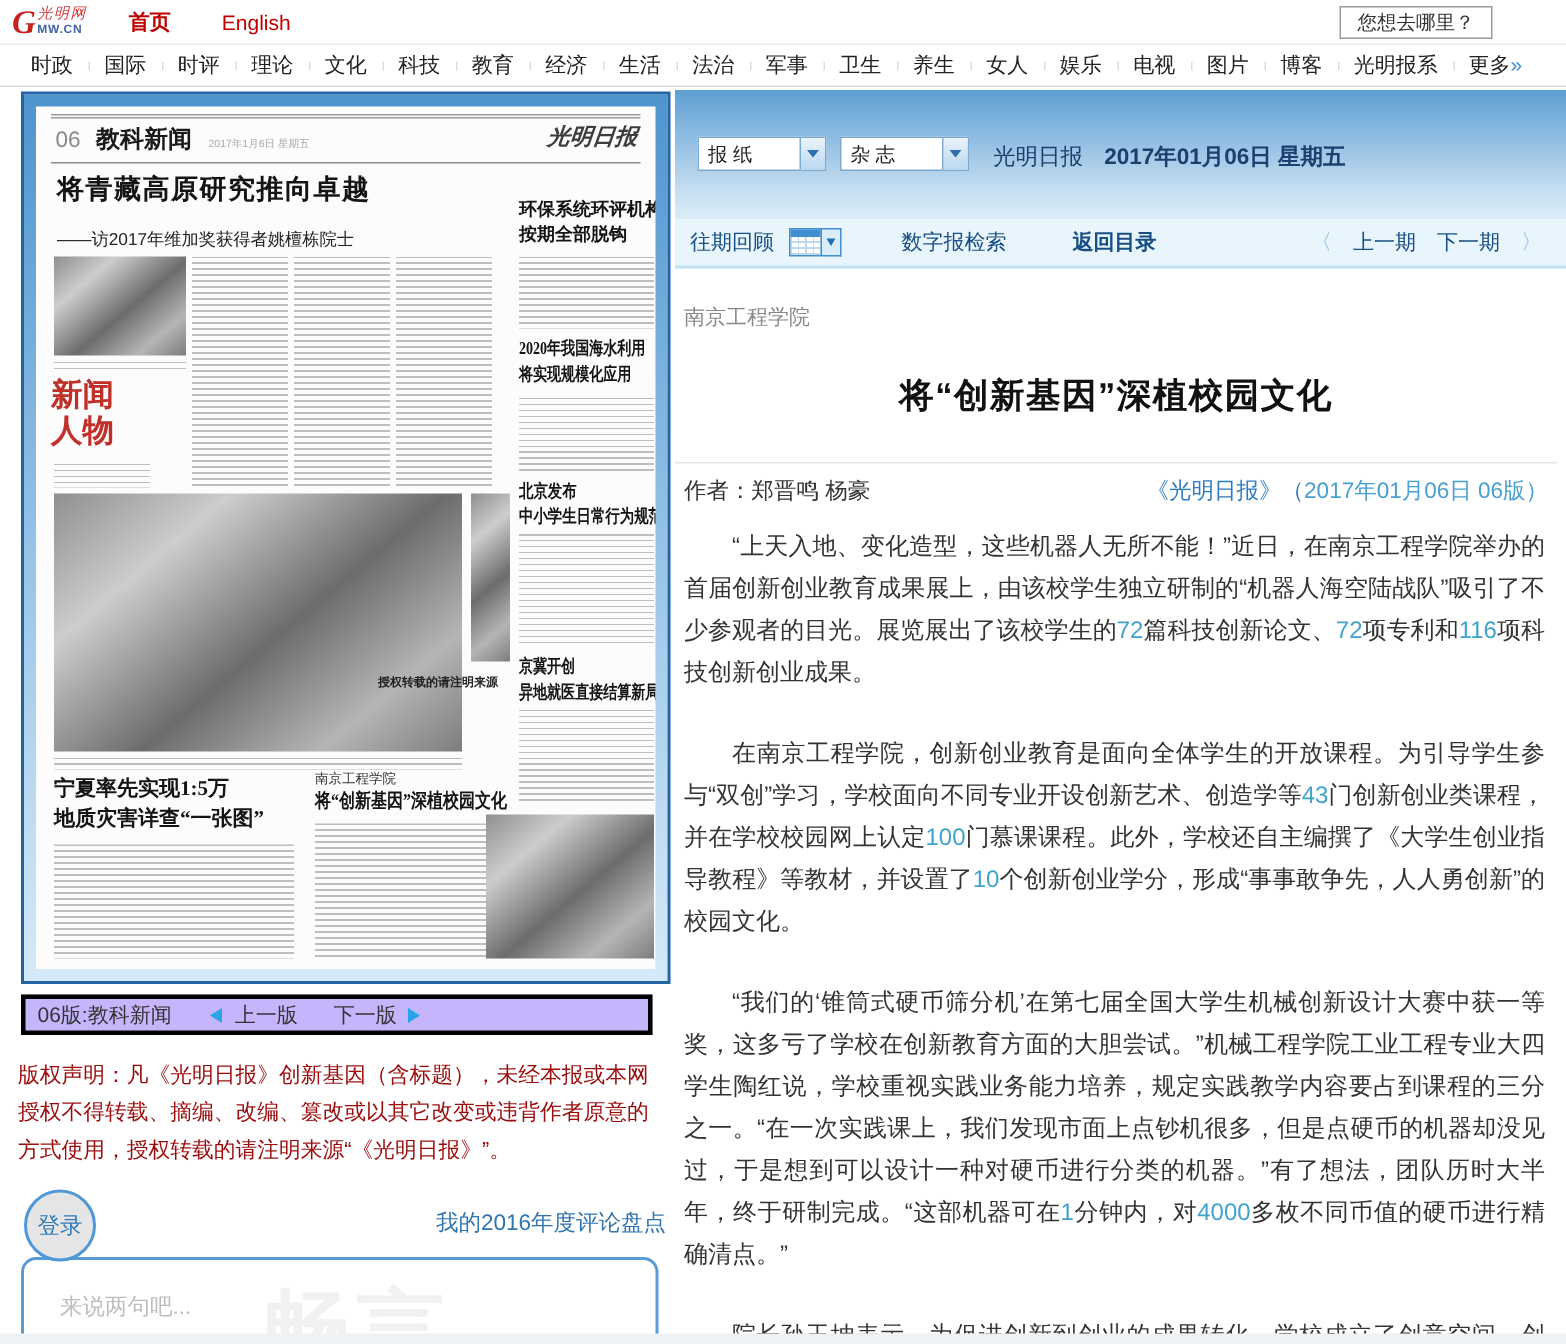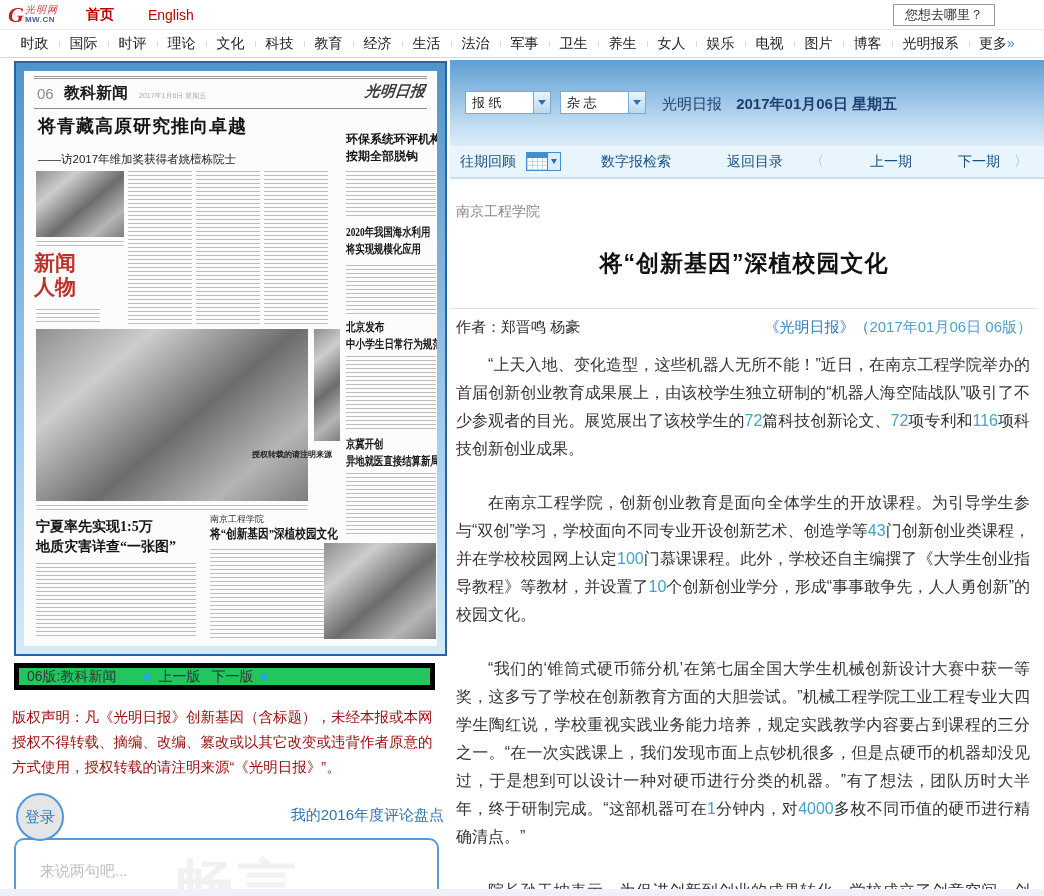--- a/index.html
+++ b/index.html
@@ -63,22 +63,22 @@
   .np-sim-r4 { left:322px; top:402px; width:90px; height:62px; }
   .np-photo2 { left:12px; top:258px; width:272px; height:172px; }
   .np-photo3 { left:290px; top:258px; width:26px; height:112px; }
   .np-cap { left:228px; top:378px; font-size:8px; font-weight:bold; color:#222; }
   .np-sim-mid { left:12px; top:434px; width:272px; height:8px; }
   .np-sim-b1 { left:12px; top:492px; width:160px; height:76px; }
   .np-sim-b2 { left:186px; top:478px; width:122px; height:90px; }
   .np-photo4 { left:300px; top:472px; width:112px; height:96px; }
 
   
-  .pagenav-box { position:absolute; left:14px; top:663px; width:421px; height:27px; border:5px solid #000000;
-                 display:flex; align-items:center; font-size:14px; color:#333; background:#22c55e; }
+  .pagenav-box { position:absolute; left:14px; top:663px; width:421px; height:27px; border:3px solid #000000;
+                 display:flex; align-items:center; font-size:14px; color:#333; background:#c4b5fd; }
   .pagenav-label { margin-left:8px; }
   .pagenav-links { display:flex; align-items:center; margin-left:26px; cursor:pointer; }
   .tri { width:0; height:0; display:inline-block; }
   .tri-l { border-right:8px solid #2aa3e8; border-top:5px solid transparent; border-bottom:5px solid transparent; margin-right:4px; }
   .tri-r { border-left:8px solid #2aa3e8; border-top:5px solid transparent; border-bottom:5px solid transparent; margin-left:4px; }
   .pn-txt { margin:0 4px; }
   .copyright { position:absolute; left:12px; top:705px; width:434px; font-size:14.5px; line-height:25px; color:#9b0b0b; }
   .login-btn { position:absolute; left:16px; top:793px; width:48px; height:48px; border:2px solid #4e97d8; border-radius:50%;
                background:#e5e5e5; color:#2e79bd; font-size:15px; display:flex; align-items:center; justify-content:center; z-index:3; cursor:pointer; }
   .summary-link { position:absolute; right:600px; top:806px; font-size:15px; color:#3276b1; cursor:pointer; white-space:nowrap; }
@@ -93,31 +93,31 @@
   .fake-select { position:absolute; top:31px; height:23px; background:#fff; border:1px solid #7ea9cf; display:flex; align-items:center; cursor:pointer; }
   .fs1 { left:15px; width:86px; }
   .fs2 { left:110px; width:86px; }
   .fs-label { font-size:13px; color:#222; margin-left:6px; flex:1; white-space:nowrap; }
   .fs-arrow { width:17px; height:100%; border-left:1px solid #7ea9cf; background:linear-gradient(#eaf4fc,#b9d8ef); display:flex; align-items:center; justify-content:center; }
   .fs-arrow i { width:0; height:0; border-left:4px solid transparent; border-right:4px solid transparent; border-top:5px solid #2c6fae; }
   .toolbar-title { position:absolute; left:212px; top:35px; font-size:15px; color:#1c3f6e; white-space:nowrap; }
   .toolbar-title b { margin-left:10px; }
   .issue-row { position:absolute; left:450px; top:146px; width:594px; height:33px; background:#e9f5fc; border-bottom:2px solid #c3e1f3;
                display:flex; align-items:center; font-size:14px; color:#174e85; }
-  .ir-link { cursor:pointer; white-space:nowrap;margin-left:32px; }
+  .ir-link { cursor:pointer; white-space:nowrap; }
   .ir-archive { margin-left:10px; }
   .cal-wrap { display:flex; margin-left:10px; height:19px; cursor:pointer; }
   .cal { width:22px; height:19px; border:1px solid #3f8fd2; background:
          linear-gradient(#3f8fd2 0 5px, transparent 5px),
          repeating-linear-gradient(to right,#bcd9ef 0 1px,transparent 1px 5px),
          repeating-linear-gradient(to bottom,#bcd9ef 0 1px,transparent 1px 4px); background-color:#fff; }
   .cal-btn { width:13px; height:19px; border:1px solid #3f8fd2; border-left:none; background:#d9edfb; display:flex; align-items:center; justify-content:center; }
   .cal-btn i { width:0; height:0; border-left:3.5px solid transparent; border-right:3.5px solid transparent; border-top:5px solid #1f6fb5; }
   .ir-digital { margin-left:40px; }
-  .ir-back { margin-left:56px; }
+  .ir-back { margin-left:44px;font-weight:bold; }
   .issue-right { margin-left:auto; margin-right:16px; display:flex; align-items:center; gap:14px; }
   .bracket { color:#7fb5e0; font-size:14px; }
 
   
   .article { position:absolute; left:450px; top:179px; width:588px; }
   .art-kicker { margin:24px 0 0 6px; font-size:14px; color:#888; }
   .art-title { margin-top:27px; text-align:center; font-size:23px; font-weight:bold; color:#111; letter-spacing:1px; }
   .art-divider { margin-top:29px; border-top:1px solid #e3e3e3; }
   .art-meta { display:flex; justify-content:space-between; padding:9px 6px 0 6px; font-size:15px; }
   .art-author { color:#333; }
@@ -233,21 +233,21 @@
       <div class="photo np-photo4"></div>
     </div>
   </div>
 
   <div class="pagenav-box">
     <span class="pagenav-label">06版:教科新闻</span>
     <span class="pagenav-links">
       <i class="tri tri-l"></i>
       <span class="pn-txt">上一版</span>
     </span>
-    <span class="pagenav-links" style="margin-left:3px">
+    <span class="pagenav-links" style="margin-left:16px">
       <span class="pn-txt">下一版</span>
       <i class="tri tri-r"></i>
     </span>
   </div>
 
   <div class="copyright">版权声明：凡《光明日报》创新基因（含标题），未经本报或本网授权不得转载、摘编、改编、篡改或以其它改变或违背作者原意的方式使用，授权转载的请注明来源“《光明日报》”。</div>
 
   <div class="login-btn">登录</div>
   <div class="summary-link">我的2016年度评论盘点</div>
   <div class="comment-box">

